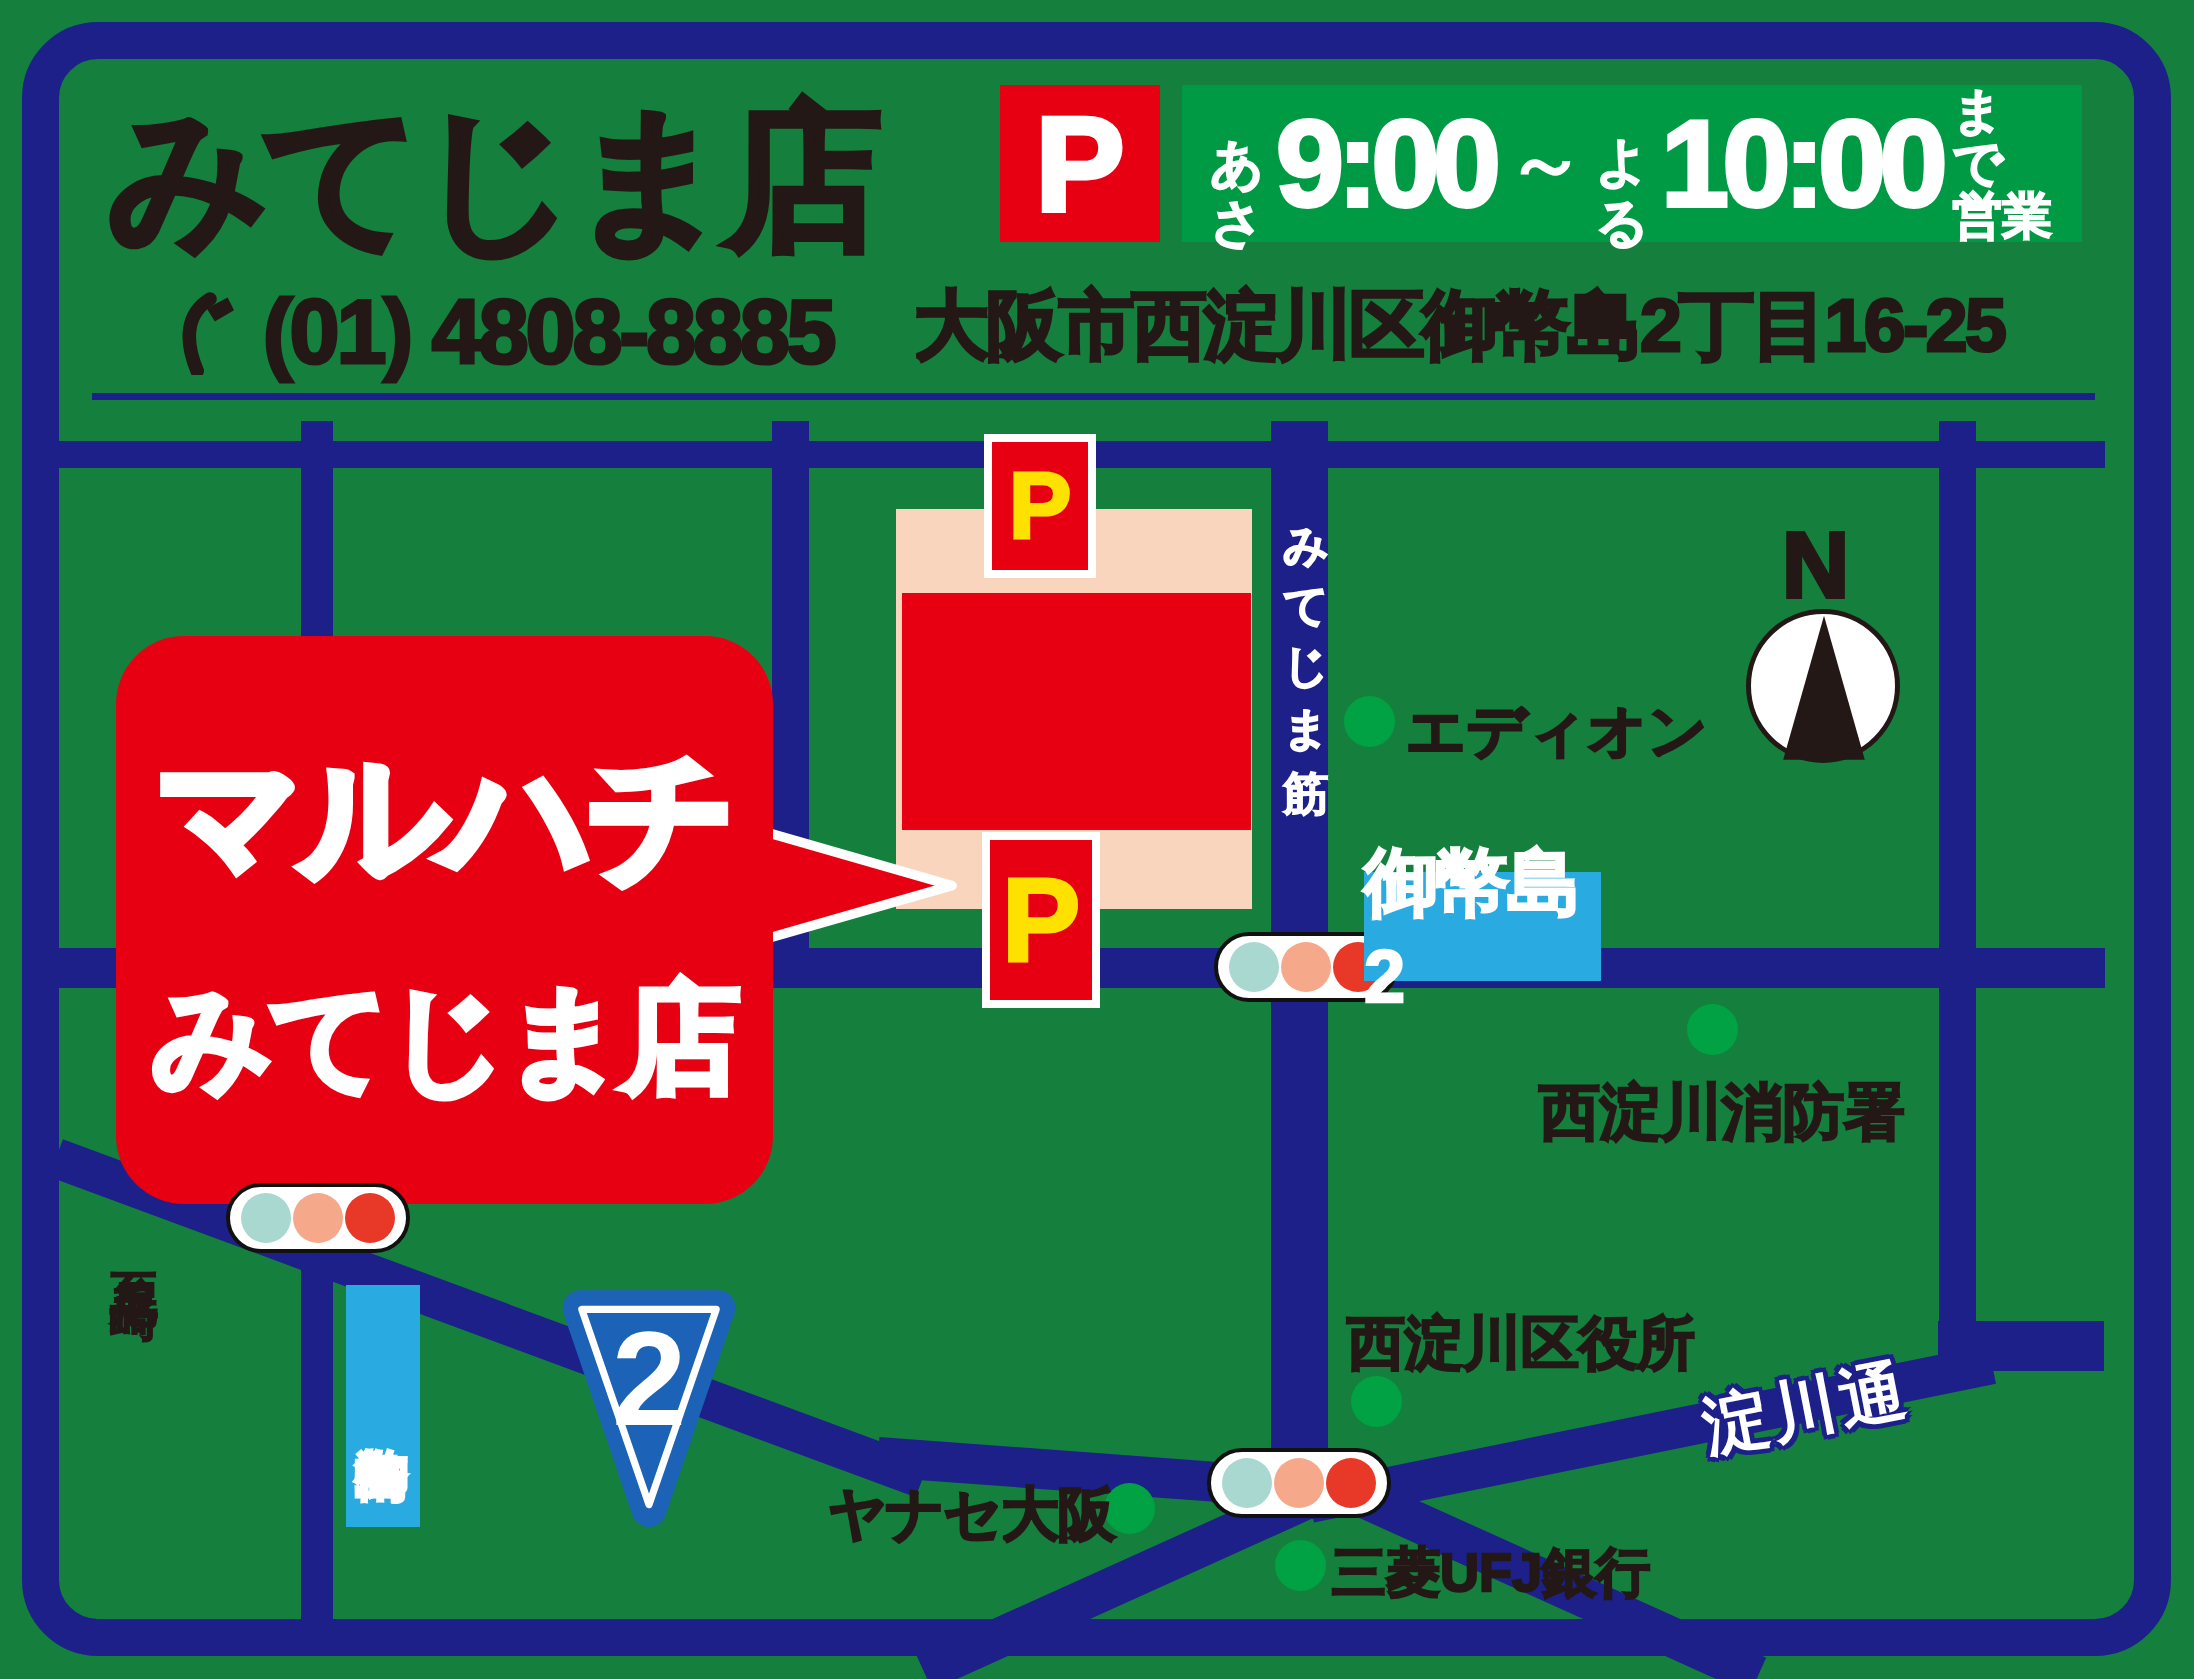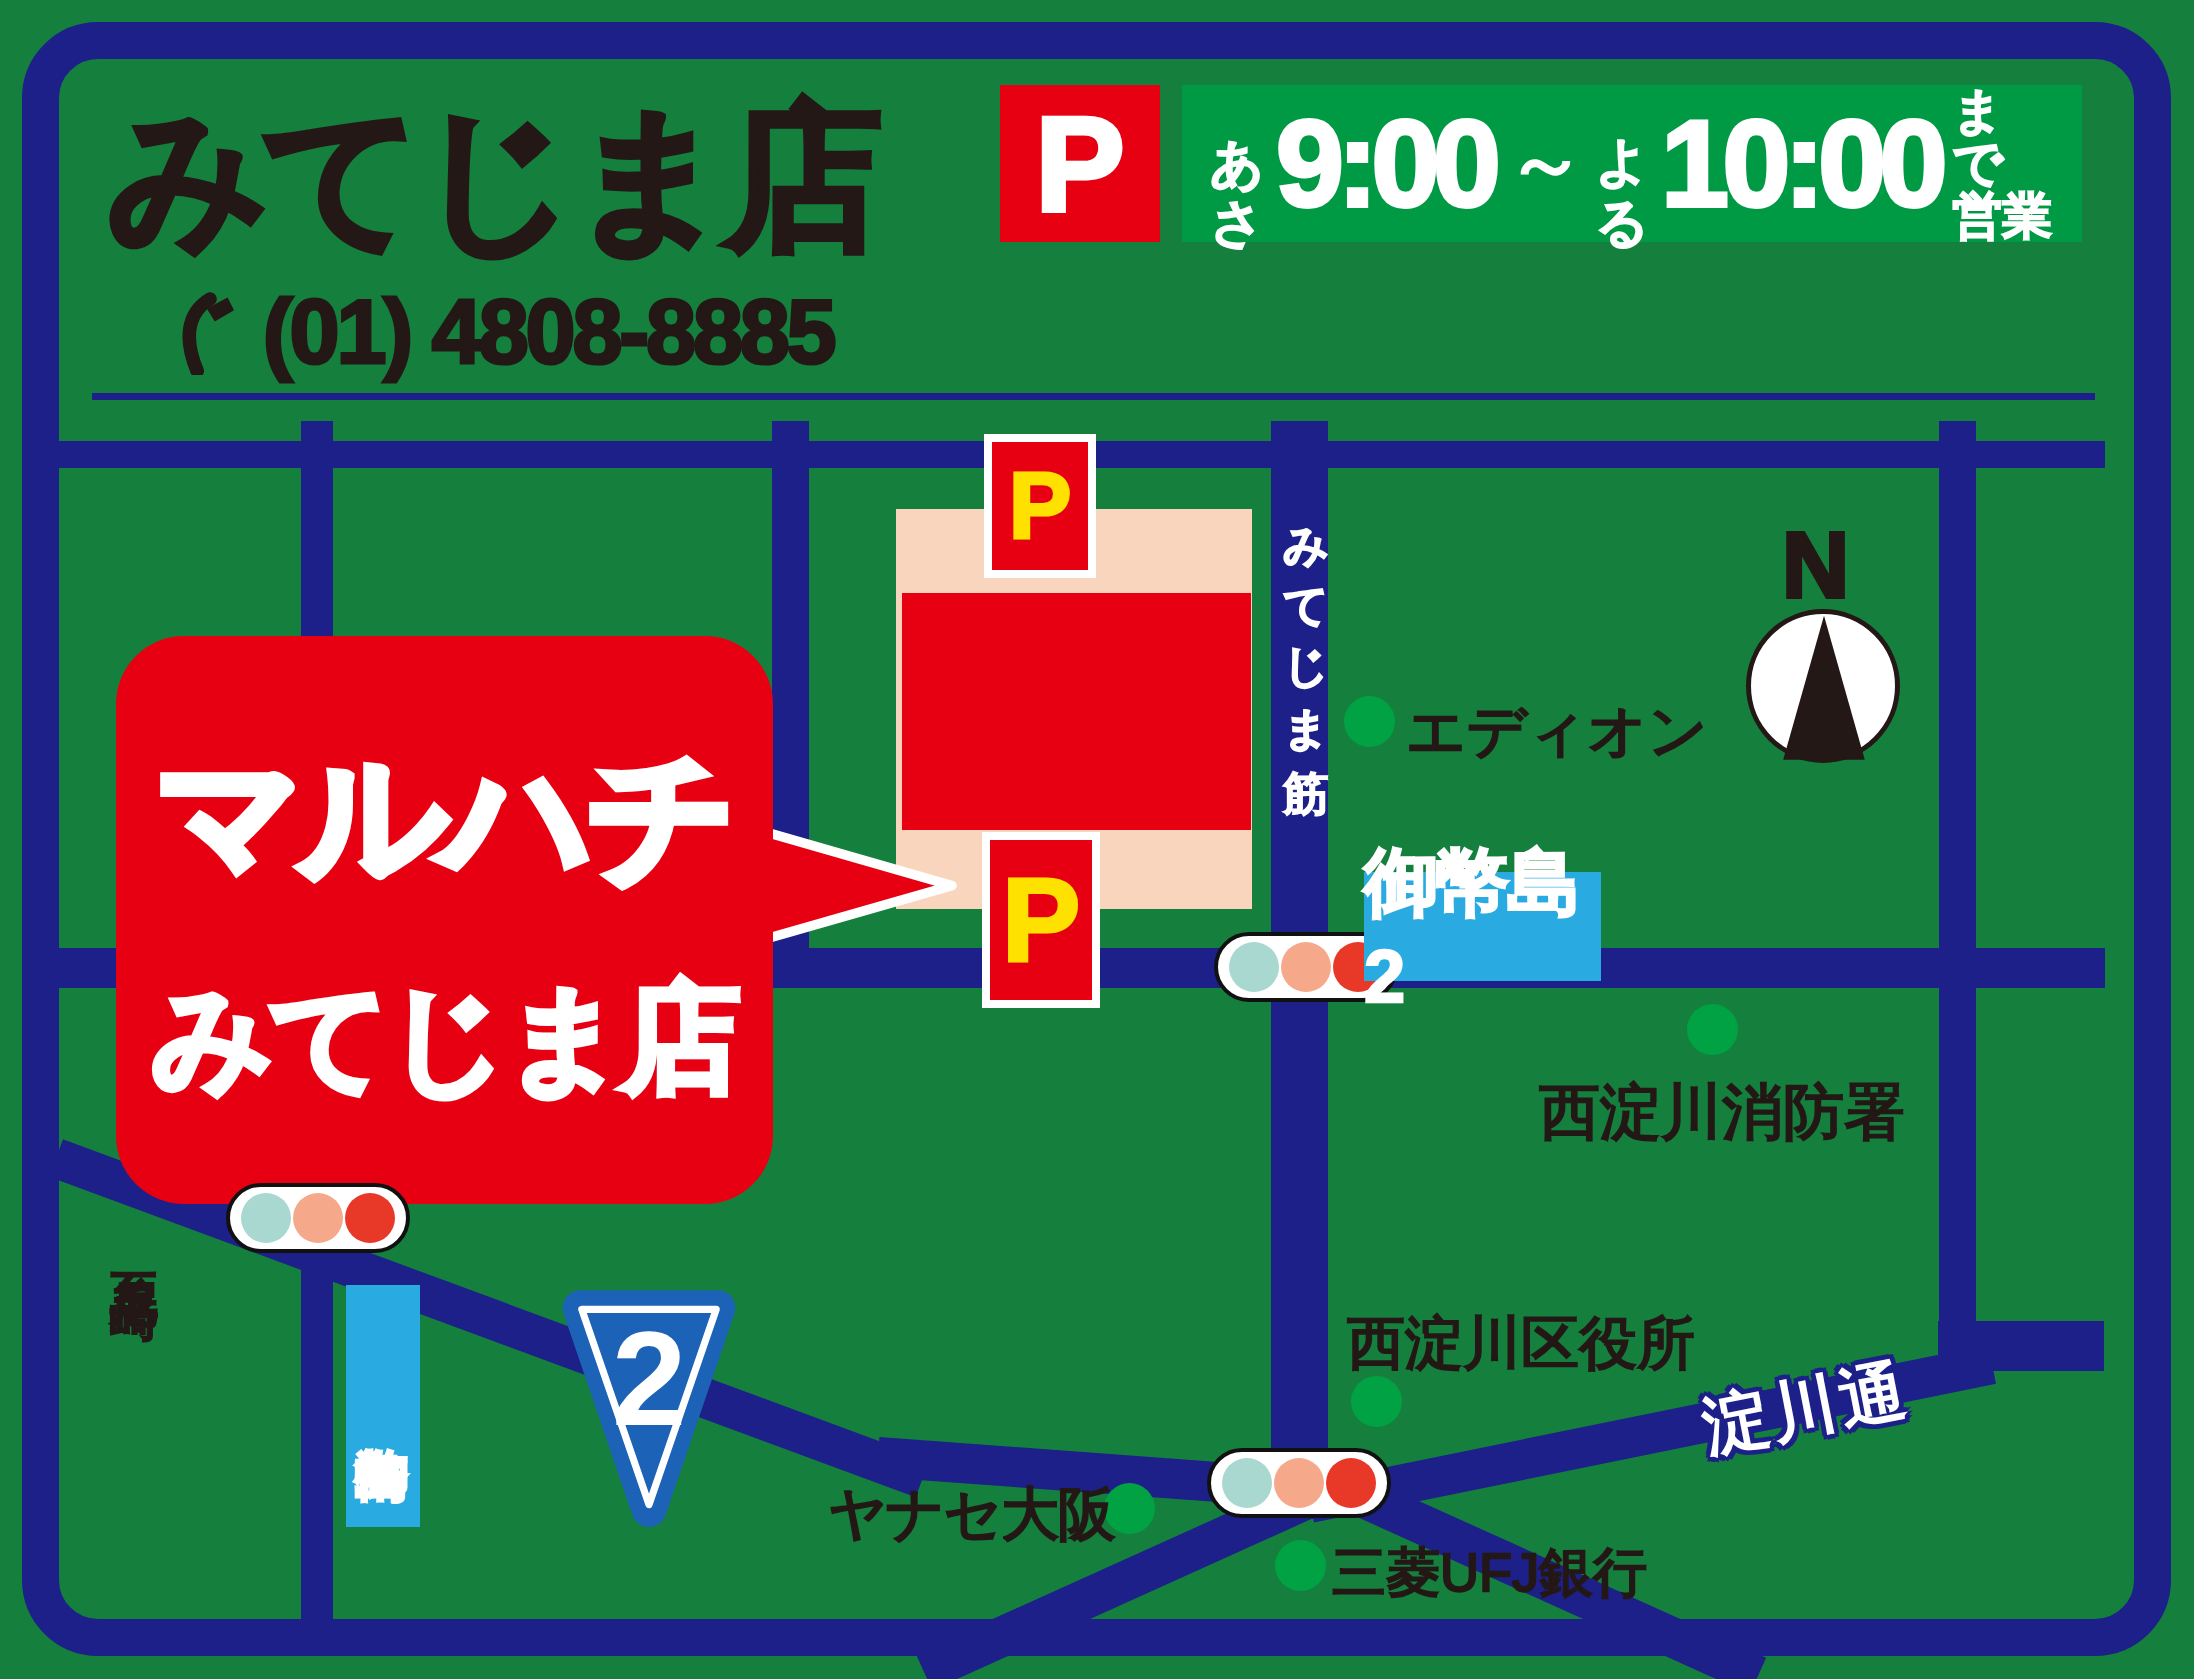--- a/index.html
+++ b/index.html
@@ -71,21 +71,21 @@
   
   .tl { position:absolute; width:184px; height:70px; background:#fff; border:4.8px solid #111;
     border-radius:37px; display:flex; align-items:center; justify-content:space-between; padding:0 11.2px; z-index:5; }
   .tl i { width:50px; height:50px; border-radius:50%; }
   .tl .c1 { background:var(--tl-teal); } .tl .c2 { background:var(--tl-salmon); } .tl .c3 { background:var(--tl-red); }
   .tl-1 { left:1214px; top:932px; }
   .tl-2 { left:226px;  top:1183px; }
   .tl-3 { left:1207px; top:1448px; }
 
   
-  .lm-text { position:absolute; font-weight:400; color:var(--ink); -webkit-text-stroke:2.4px var(--ink);
+  .lm-text { position:absolute; font-weight:700; color:var(--ink); -webkit-text-stroke:2.4px var(--ink);
     white-space:nowrap; z-index:5; }
   .dot { position:absolute; width:51px; height:51px; border-radius:50%; background:var(--dot-green); z-index:5; }
 
   .lm-edion      { left:1406px; top:692px;  font-size:59px; }
   .dot-edion     { left:1344px; top:696px; }
   .lm-fire       { left:1539px; top:1072px; font-size:61px; }
   .dot-fire      { left:1687px; top:1004px; }
   .lm-ward       { left:1347px; top:1305px; font-size:58px;text-align:center; }
   .dot-ward      { left:1351px; top:1376px; }
   .lm-yanase     { left:828px; top:1476px; font-size:58px; letter-spacing:-1.6px; }
@@ -140,20 +140,21 @@
 
   <div class="hours-banner">
     <span class="v-stack">あさ</span>
     <span class="big-time">9:00</span>
     <span class="tilde">～</span>
     <span class="v-stack">よる</span>
     <span class="big-time">10:00</span>
     <span class="hours-suffix">まで営業</span>
   </div>
 
+  <div class="address">大阪市西淀川区御幣島2丁目16-25</div>
   <div class="divider"></div>
 
   <div class="road road-top-h"></div>
   <div class="road road-2nd-h"></div>
   <div class="road road-v1"></div>
   <div class="road road-v2"></div>
   <div class="road road-v3"></div>
   <div class="road road-v4"></div>
   <div class="road road-diag road-r2a"></div>
   <div class="road road-diag road-r2b"></div>

